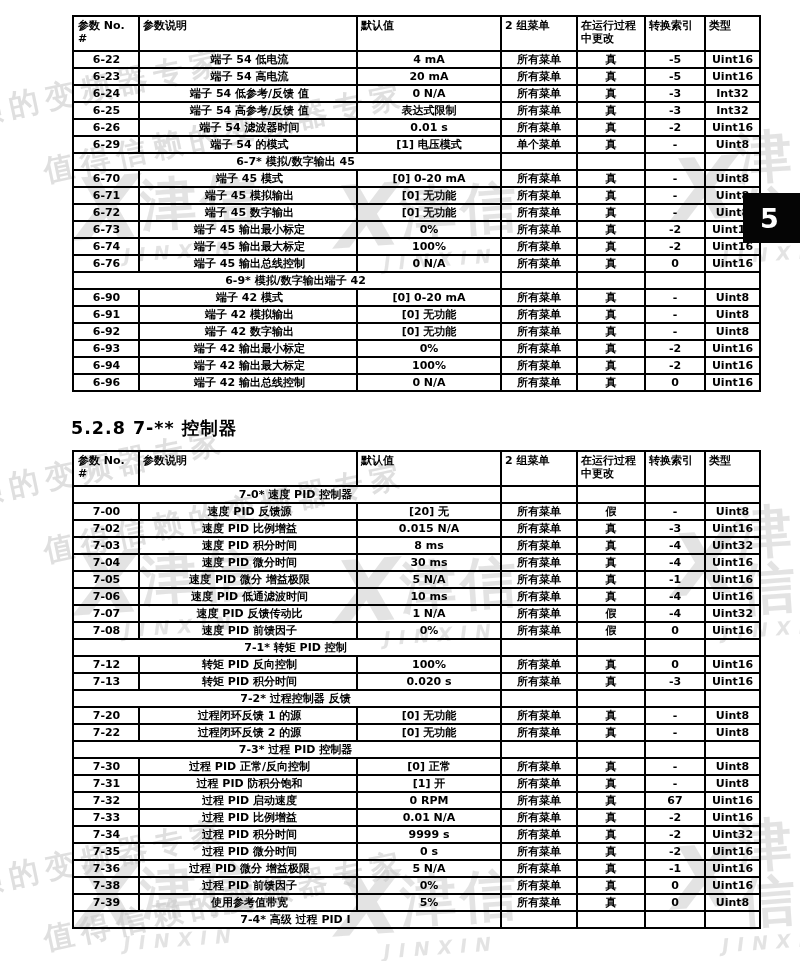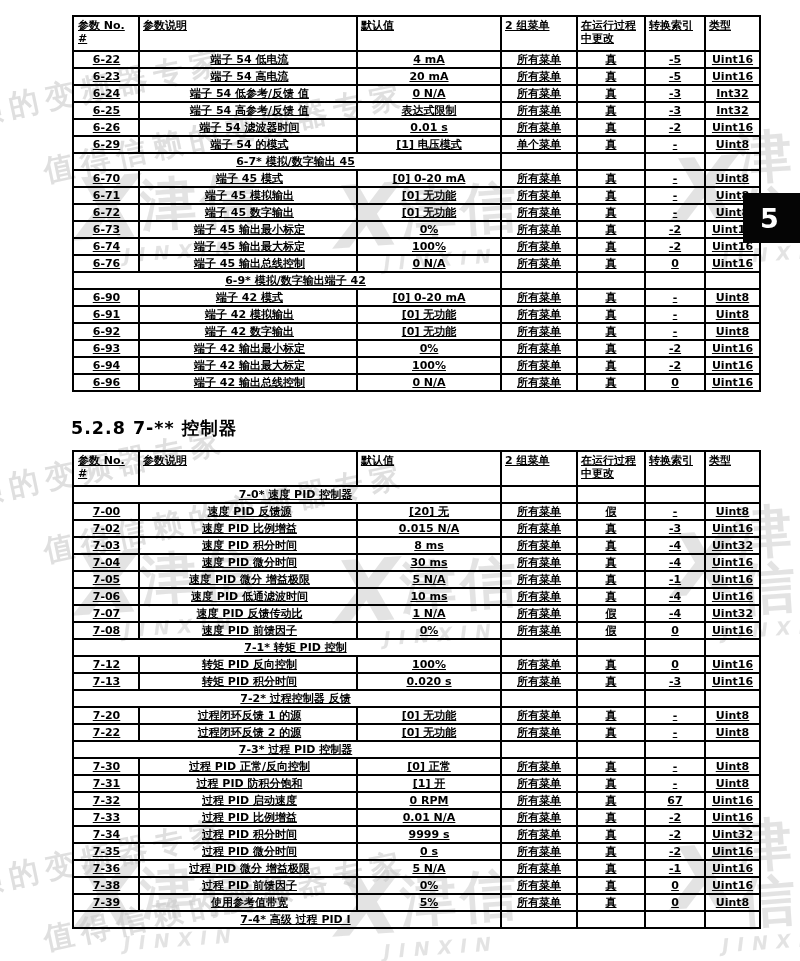--- a/index.html
+++ b/index.html
@@ -14,21 +14,21 @@
     position:absolute;transform:rotate(-12deg);transform-origin:0 0;
     font-size:30px;letter-spacing:7px;color:#c6c6c6;opacity:.55;white-space:nowrap;
   }
   .wm-logo{position:absolute;color:#c9c9c9;opacity:.5;transform:rotate(-4deg);}
   .wm-logo-top{display:flex;align-items:center;}
   .wm-x{font-size:86px;font-style:italic;line-height:.8;}
   .wm-cn{font-size:56px;letter-spacing:4px;line-height:1;}
   .wm-en{font-size:19px;font-style:italic;letter-spacing:8px;margin-top:2px;padding-left:46px;}
   
   .content{position:absolute;inset:0;z-index:1;}
-  table{border-collapse:collapse;table-layout:fixed;position:absolute;left:72px;background:transparent;text-decoration:underline;}
+  table{border-collapse:collapse;table-layout:fixed;position:absolute;left:72px;background:transparent;}
   #table1{top:15px;}
   #table2{top:450px;}
   th,td{border:2px solid #000;padding:0 3px;font-size:11px;line-height:13px;height:15px;overflow:hidden;font-weight:bold;}
   th{height:31px;vertical-align:top;padding-top:2px;white-space:pre-line;text-align:left;}
   td{text-align:center;white-space:nowrap;}
   th.c0{width:57px;text-align:left;padding-left:4px;}
   th.c1{width:210px;text-align:left;}
   th.c2{width:136px;}
   th.c3{width:68px;}
   th.c4{width:60px;}

